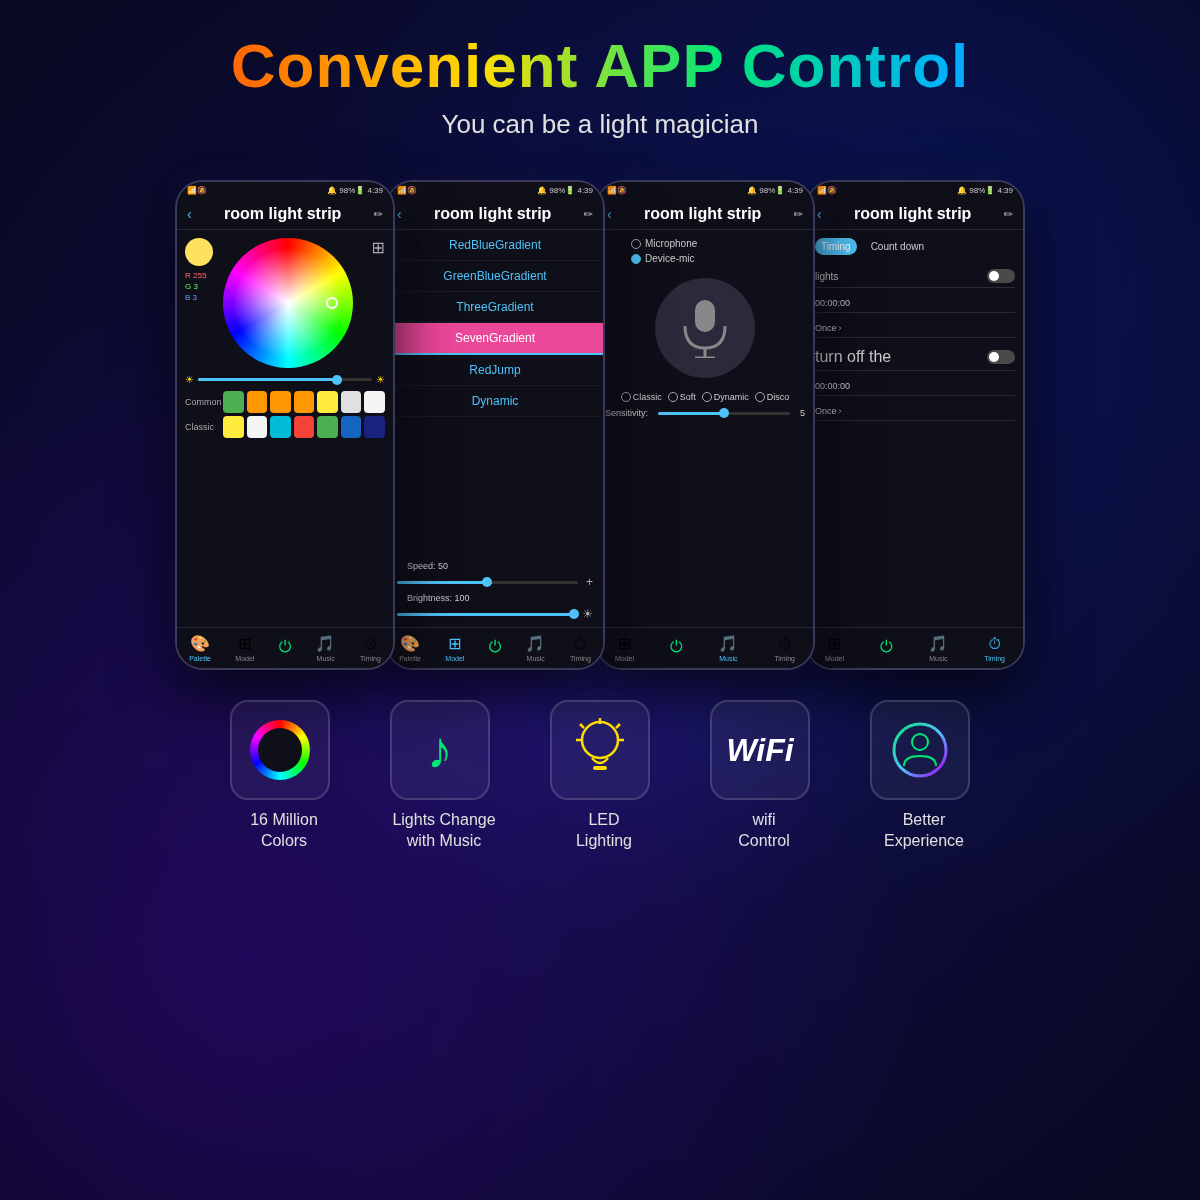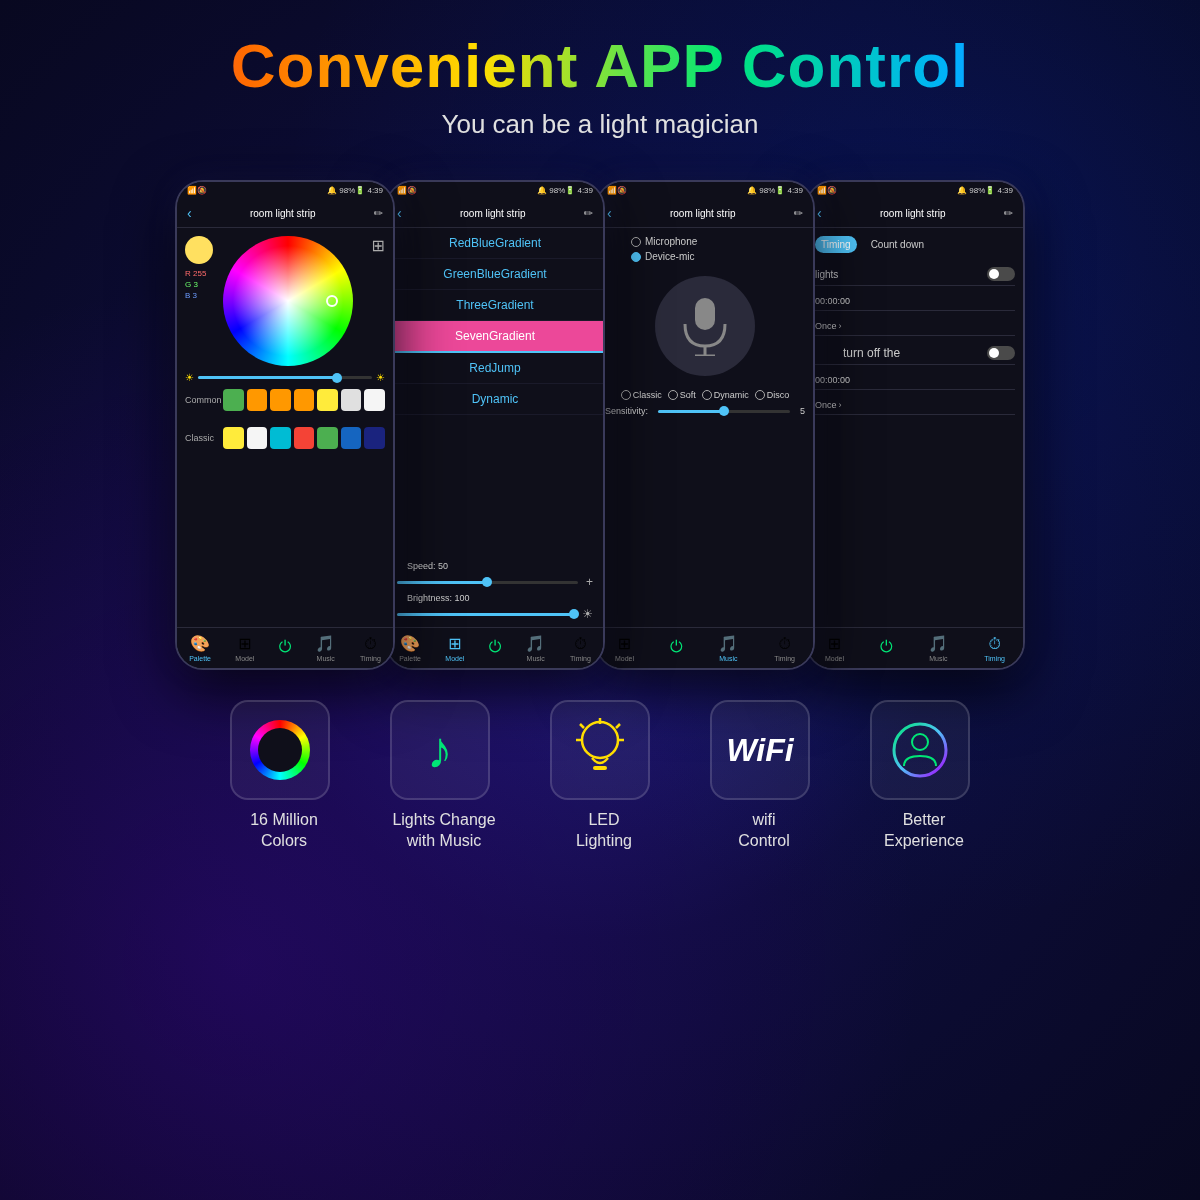--- a/index.html
+++ b/index.html
@@ -92,21 +92,21 @@
 
     
     .app-header {
       display: flex;
       align-items: center;
       justify-content: space-between;
       padding: 6px 10px;
       border-bottom: 1px solid #2a2a3a;
       flex-shrink: 0;
     }
-    .app-title { color: #fff; font-size: 10px; font-weight: 400; text-align: center; flex: 1; }
+    .app-title { color: #fff; font-size: 16px; font-weight: 700; text-align: center; flex: 1; }
     .back-btn { color: #4fc3f7; font-size: 14px; }
     .edit-btn { color: #ccc; font-size: 11px; }
 
     
     .phone-content { flex: 1; overflow: hidden; position: relative; }
 
     
     .phone1-content {
       padding: 8px;
       display: flex;
@@ -195,21 +195,21 @@
       position: absolute;
       top: -3.5px;
       transform: translateX(-50%);
     }
 
     .color-swatches-section { }
     .swatch-row {
       display: flex;
       align-items: center;
       gap: 3px;
-      margin-bottom: 16px;
+      margin-bottom: 3px;
     }
     .swatch-label { color: #aaa; font-size: 9px; width: 35px; flex-shrink: 0; }
     .swatch {
       width: 22px;
       height: 22px;
       border-radius: 4px;
     }
     .mode-list { flex: 1; }
     .mode-item {
       padding: 8px 12px;
@@ -336,21 +336,21 @@
     }
     .timing-time { color: #ccc; font-size: 9px; }
     .timing-once {
       display: flex;
       align-items: center;
       color: #ccc;
       font-size: 9px;
       gap: 2px;
     }
     .chevron-right { color: #aaa; font-size: 9px; }
-    .turn-off-label { color: #ccc; font-size: 12px; margin-left: 28px; }
+    .turn-off-label { color: #ccc; font-size: 16px; }
 
     
     .bottom-nav {
       display: flex;
       justify-content: space-around;
       align-items: center;
       padding: 6px 0;
       border-top: 1px solid #2a2a3a;
       background: #0f0f1a;
       flex-shrink: 0;

